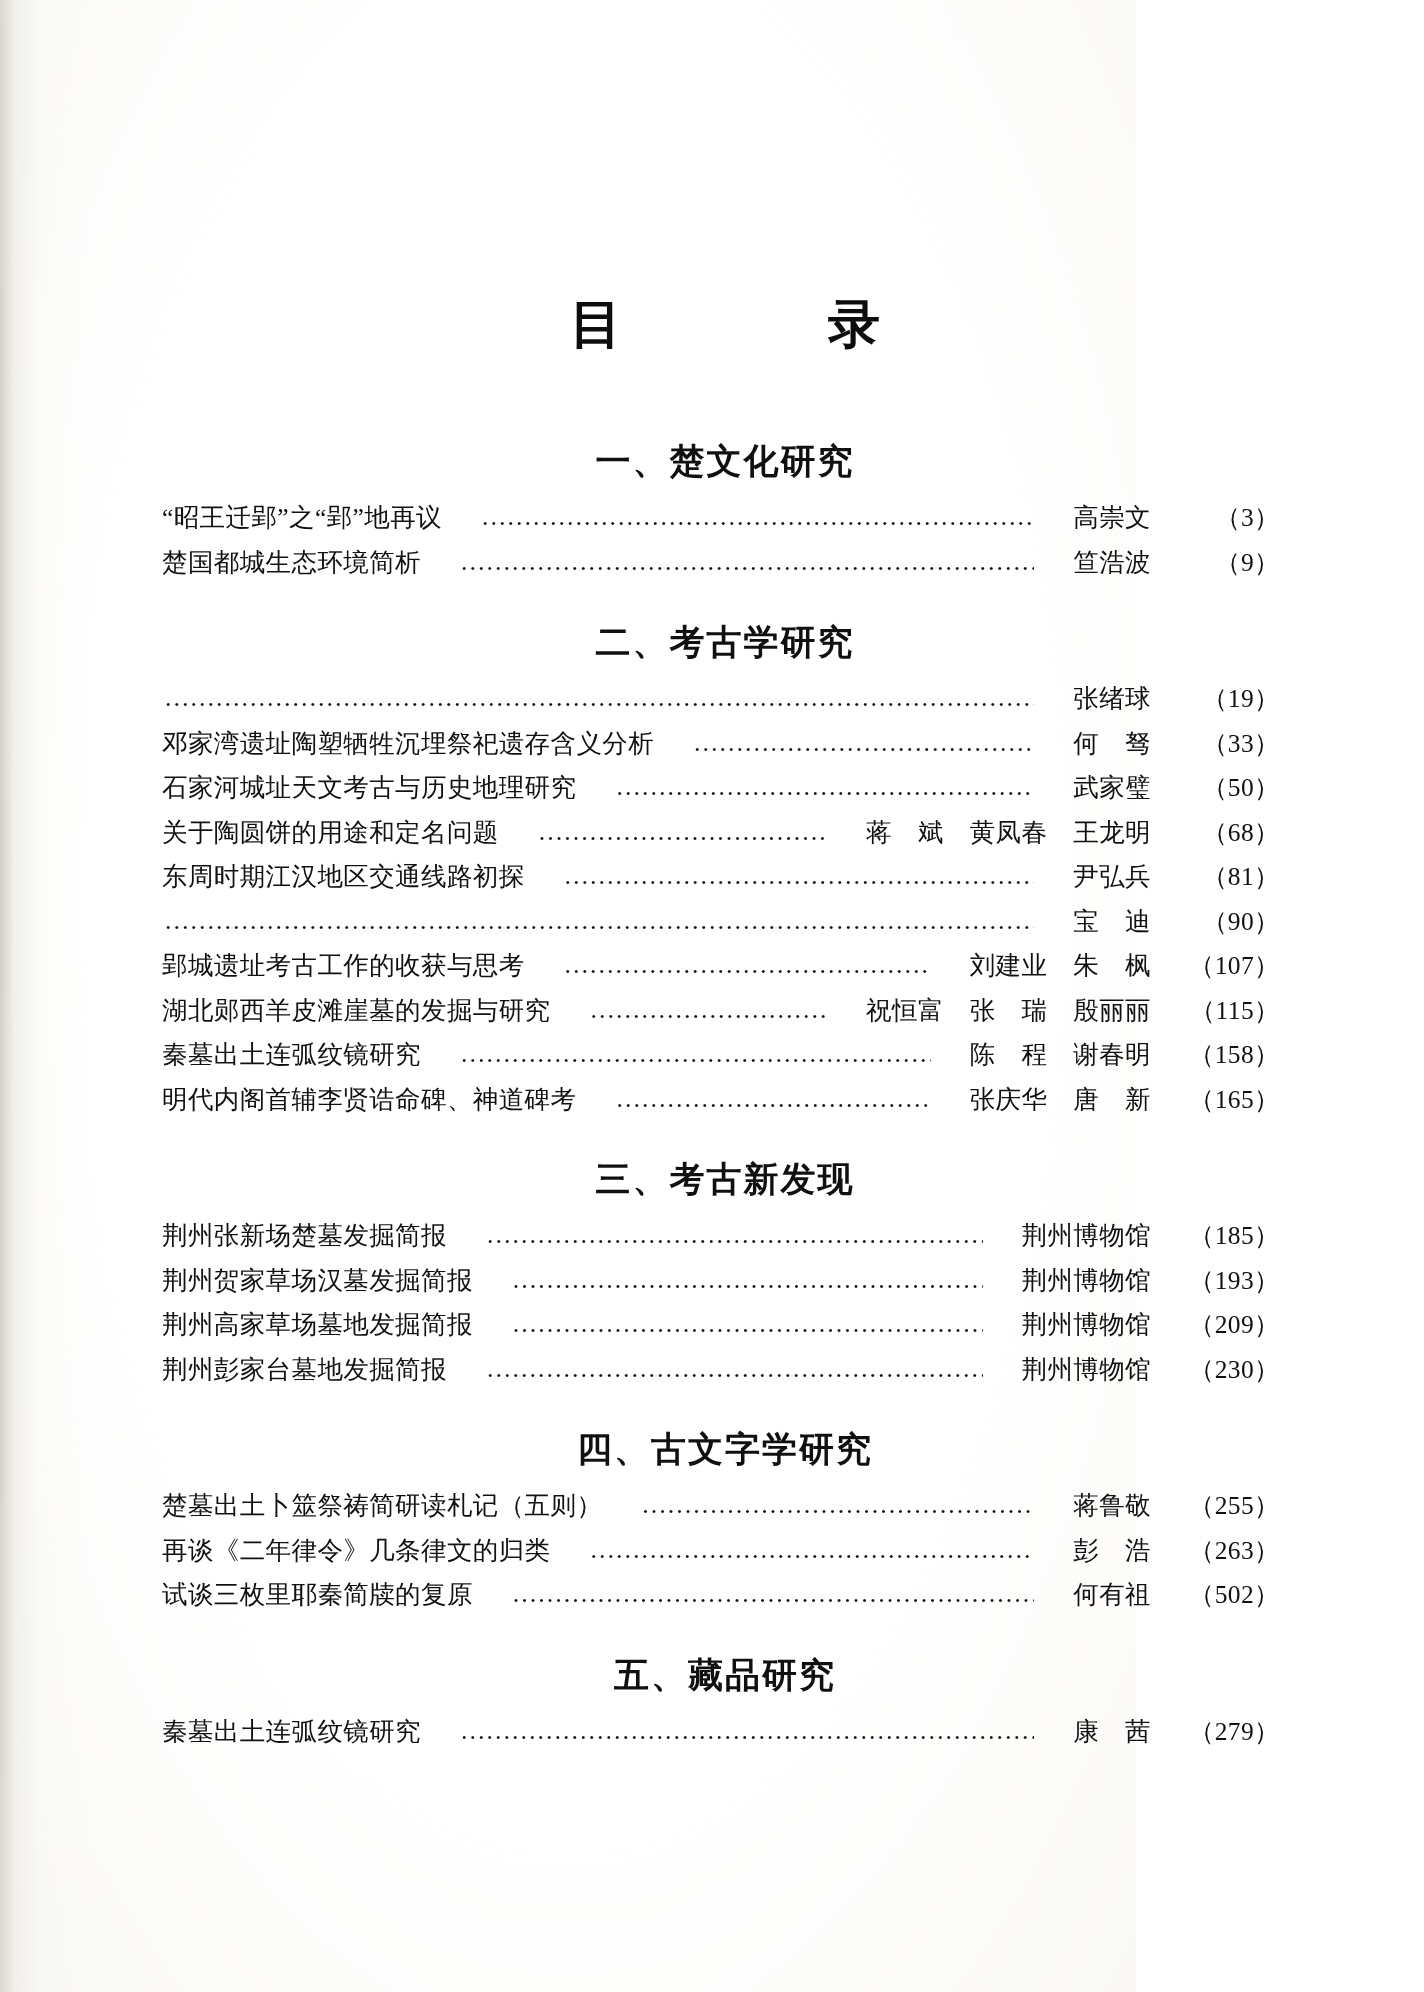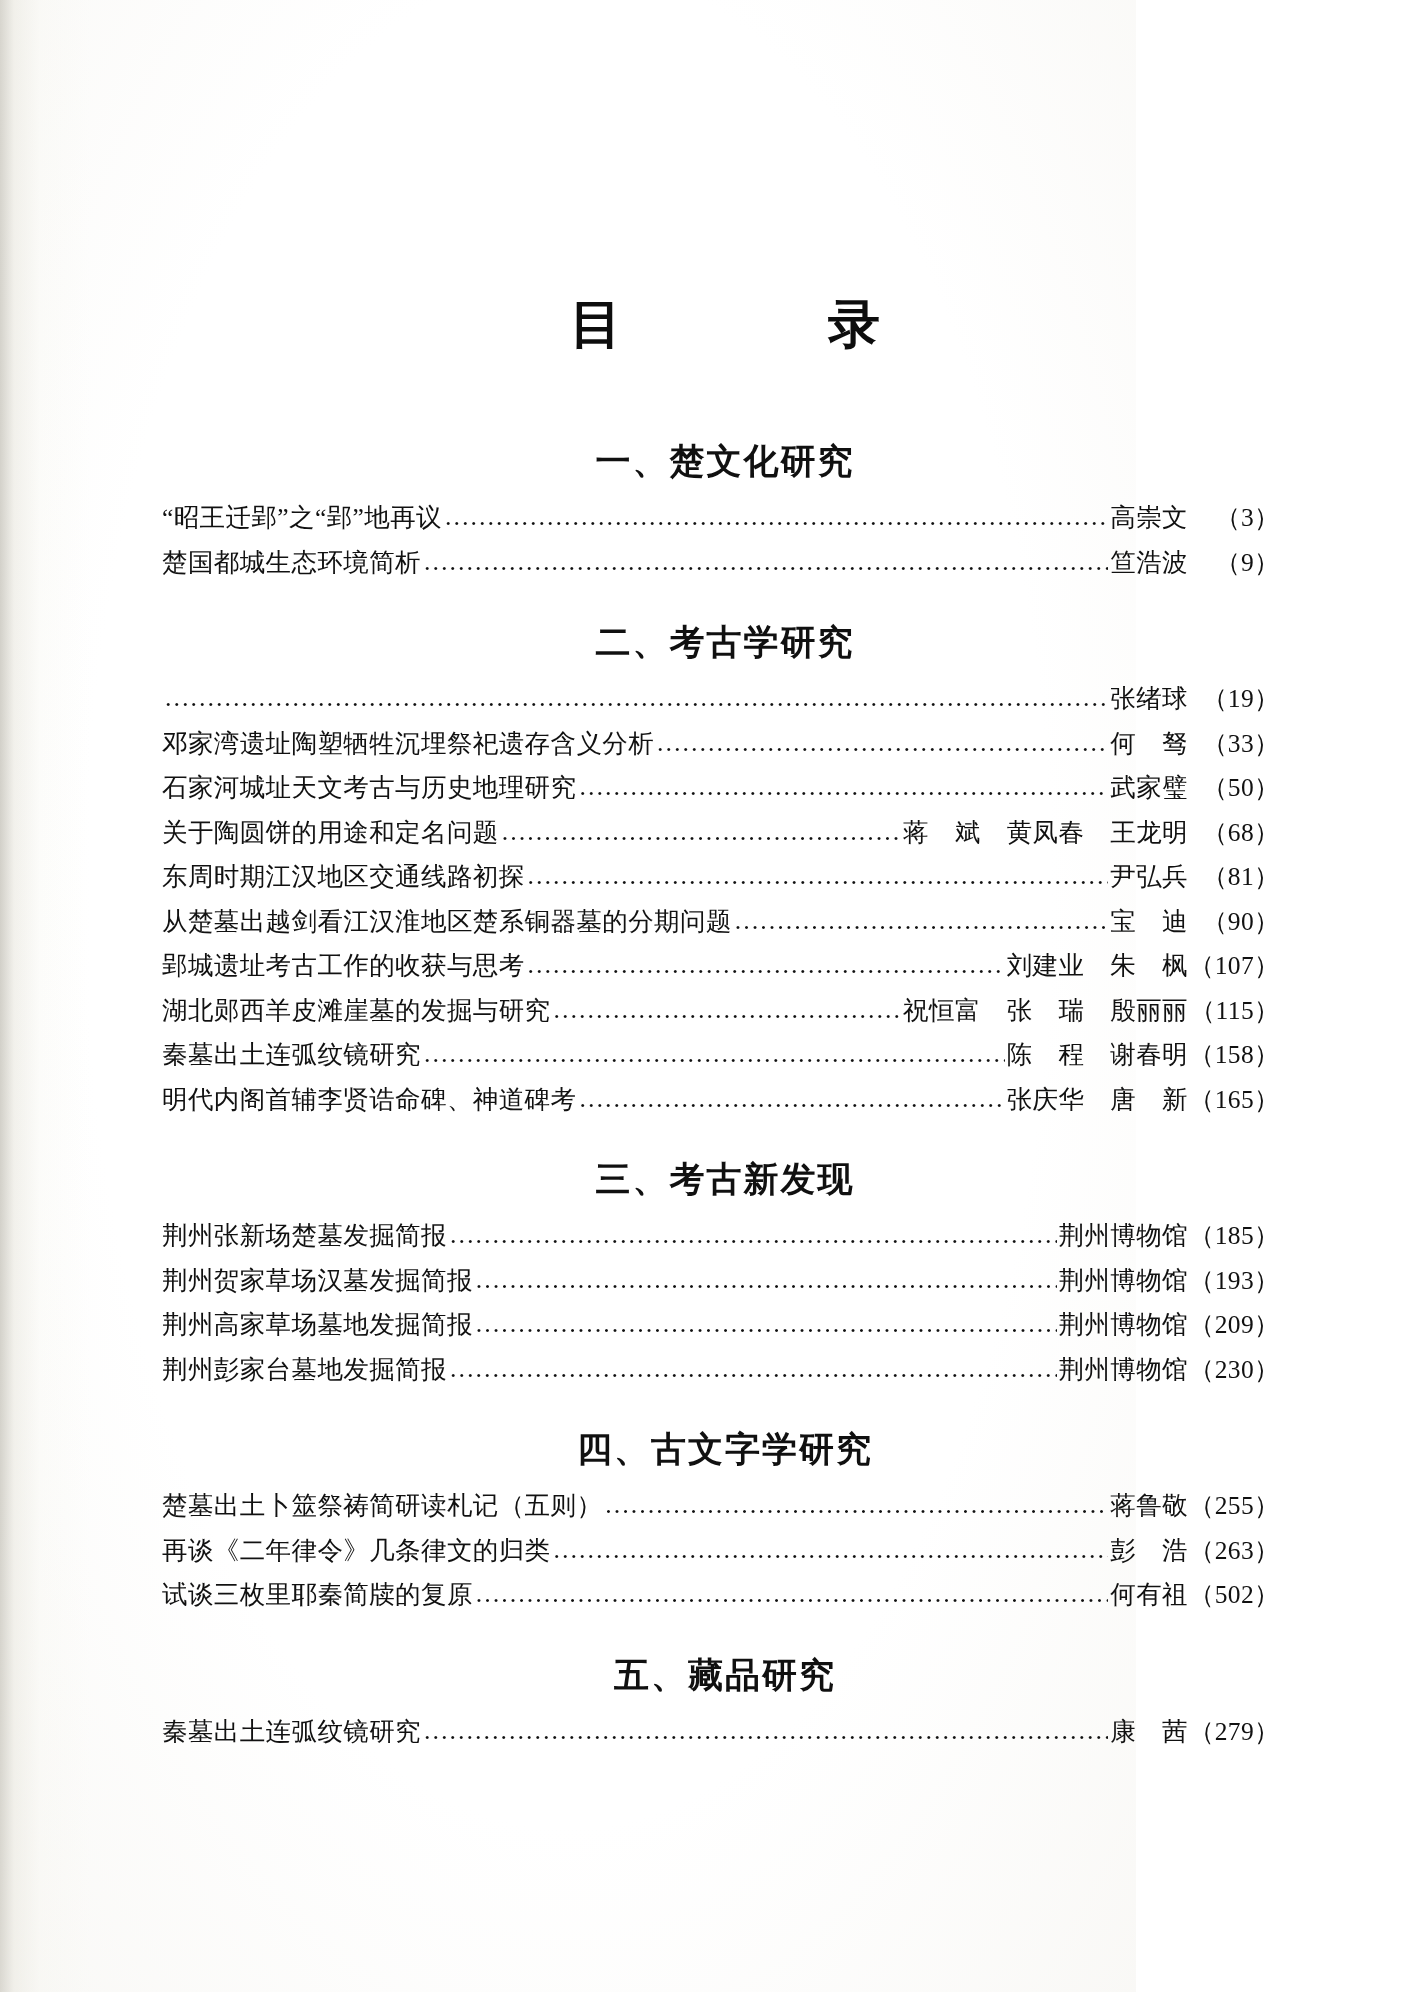--- a/index.html
+++ b/index.html
@@ -63,20 +63,21 @@
   }
   .entry {
     display: flex;
     align-items: center;
     font-size: 25.5px;
     color: #111111;
     line-height: 1.0;
     margin: 0 0 19px 0;
     padding: 0 20px 0 12px;
     white-space: nowrap;
+    gap: 37px;
   }
   .entry-title {
     flex: 0 0 auto;
     letter-spacing: 0.4px;
   }
   .leader {
     flex: 1 1 auto;
     overflow: hidden;
     white-space: nowrap;
     margin: 0 2px;
@@ -146,21 +147,20 @@
             <span class="entry-authors">蒋　斌　黄凤春　王龙明</span>
             <span class="entry-page">（68）</span>
           </div>
           <div class="entry">
             <span class="entry-title">东周时期江汉地区交通线路初探</span>
             <span class="leader">…………………………………………………………………………………………………………………………………………</span>
             <span class="entry-authors">尹弘兵</span>
             <span class="entry-page">（81）</span>
           </div>
           <div class="entry">
-            <span class="entry-title">从楚墓出越剑看江汉淮地区楚系铜器墓的分期问题</span>
             <span class="leader">…………………………………………………………………………………………………………………………………………</span>
             <span class="entry-authors">宝　迪</span>
             <span class="entry-page">（90）</span>
           </div>
           <div class="entry">
             <span class="entry-title">郢城遗址考古工作的收获与思考</span>
             <span class="leader">…………………………………………………………………………………………………………………………………………</span>
             <span class="entry-authors">刘建业　朱　枫</span>
             <span class="entry-page">（107）</span>
           </div>

